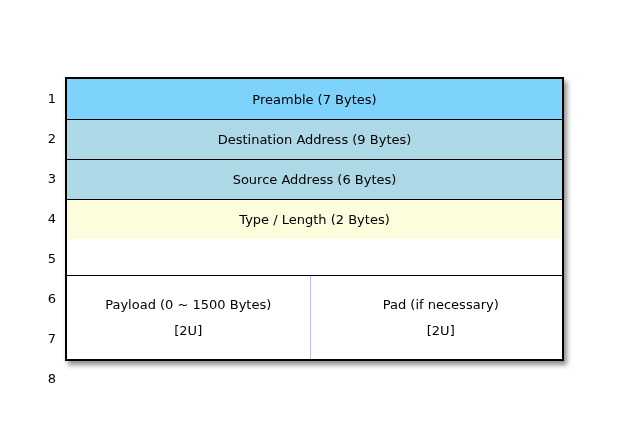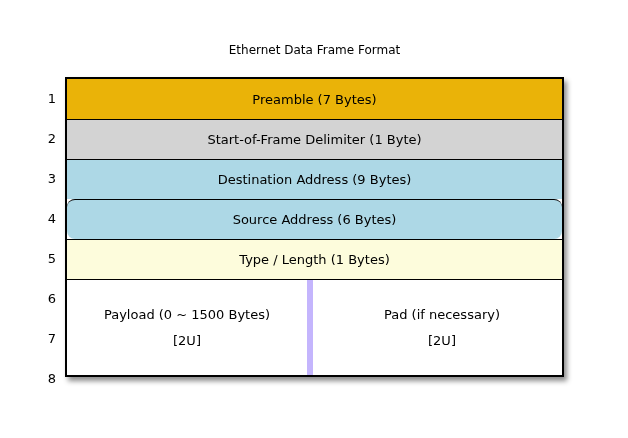--- a/index.html
+++ b/index.html
@@ -40,72 +40,71 @@
     height: 40px;
     display: flex;
     align-items: center;
     justify-content: center;
     font-size: 13px;
     border-top: 1px solid #000000;
     text-align: center;
   }
   .row:first-child { border-top: none; }
   .row.double {
-    height: 96px;
+    height: 84px;
     padding: 0;
     align-items: stretch;
+    margin-top: 36px;
   }
   .cell {
     flex: 1 1 50%;
     display: flex;
     flex-direction: column;
     align-items: center;
     justify-content: center;
     row-gap: 11px;
   }
-  .cell + .cell { border-left: 6px solid #c4b5fd; padding-left: 9px; }
+  .cell + .cell { border-left: 1px solid #c4b5fd; padding-left: 9px; }
   #unit-col {
     position: absolute;
     left: 28px;
     top: 79px;
     width: 28px;
   }
   .unit {
     height: 40px;
     line-height: 40px;
     text-align: right;
     font-size: 13px;
   }
 </style>
 </head>
 <body>
 
 <div id="stage">
 
   <div id="diagram-title-block">
-    <div>Ethernet Data Frame Format</div>
   </div>
 
   <div id="unit-col">
     <div class="unit">1</div>
     <div class="unit">2</div>
     <div class="unit">3</div>
     <div class="unit">4</div>
     <div class="unit">5</div>
     <div class="unit">6</div>
     <div class="unit">7</div>
     <div class="unit">8</div>
   </div>
 
   <div id="rack">
-    <div class="row" style="background-color: #eab308;">Preamble (7 Bytes)</div>
-    <div class="row" style="background-color: rgb(211, 211, 211);">Start-of-Frame Delimiter (1 Byte)</div>
+    <div class="row" style="background-color: #7dd3fc;">Preamble (7 Bytes)</div>
     <div class="row" style="background-color: rgb(173, 216, 230);">Destination Address (9 Bytes)</div>
-    <div class="row" style="background-color: rgb(173, 216, 230); border-radius: 8px;">Source Address (6 Bytes)</div>
-    <div class="row" style="background-color: rgb(253, 252, 220);">Type / Length (1 Bytes)</div>
+    <div class="row" style="background-color: rgb(173, 216, 230);">Source Address (6 Bytes)</div>
+    <div class="row" style="background-color: rgb(253, 252, 220);">Type / Length (2 Bytes)</div>
     <div class="row double" style="background-color: rgb(255, 255, 255);">
       <div class="cell">
         <div>Payload (0 ~ 1500 Bytes)</div>
         <div>[2U]</div>
       </div>
       <div class="cell">
         <div>Pad (if necessary)</div>
         <div>[2U]</div>
       </div>
     </div>

